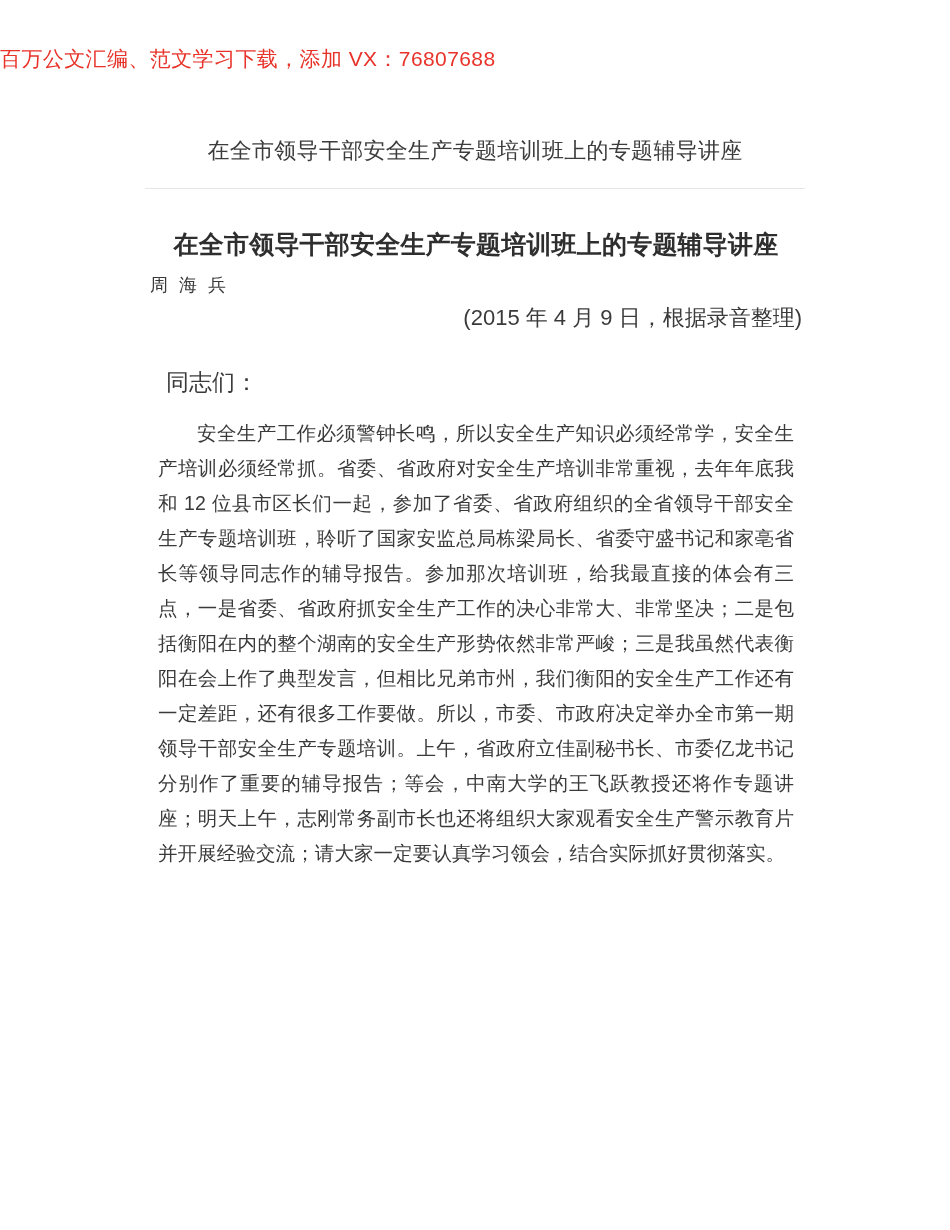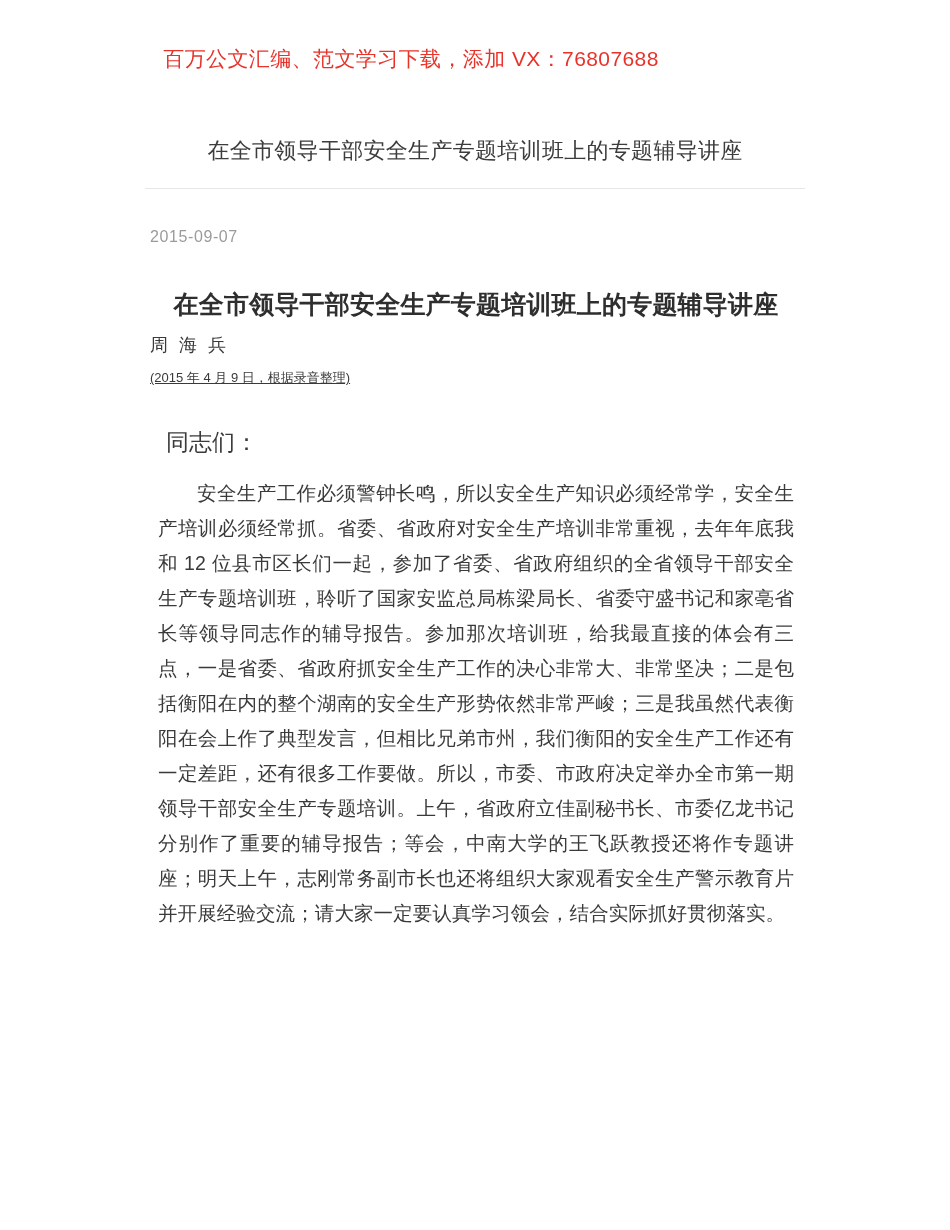--- a/index.html
+++ b/index.html
@@ -22,21 +22,20 @@
     height: 1230px;
     box-sizing: border-box;
   }
 
   
   .promo-banner {
     position: absolute;
     top: 44px;
     left: 0;
     width: 822px;
-    text-align: center;
     font-size: 21px;
     line-height: 30px;
     letter-spacing: 0.4px;
     color: #e8332a;
     white-space: nowrap;
   }
 
   
   .page-header {
     position: absolute;
@@ -90,26 +89,25 @@
   .article-author {
     font-size: 18px;
     line-height: 32px;
     color: #3a3a3a;
     text-align: left;
     margin: 6px 0 0 0;
     letter-spacing: 3px;
   }
 
   .article-subdate {
-    font-size: 13px;
+    font-size: 22px;
     line-height: 30px;
     color: #3a3a3a;
-    text-align: left;
+    text-align: right;
     margin: 2px 0 0 0;
-    text-decoration: underline;
   }
 
   .article-body {
     margin-top: 32px;
   }
 
   .salutation {
     font-size: 23px;
     line-height: 35px;
     color: #3a3a3a;
@@ -137,21 +135,20 @@
   <div class="promo-banner">百万公文汇编、范文学习下载，添加 VX：76807688</div>
 
   <div class="page-header">
     <div class="page-header-title">在全市领导干部安全生产专题培训班上的专题辅导讲座</div>
   </div>
 
   <div class="header-divider"></div>
 
   <div class="article">
 
-    <div class="article-date">2015-09-07</div>
 
     <h1 class="article-title">在全市领导干部安全生产专题培训班上的专题辅导讲座</h1>
 
     <div class="article-author">周 海 兵</div>
 
     <div class="article-subdate">(2015 年 4 月 9 日，根据录音整理)</div>
 
     <div class="article-body">
       <p class="salutation">同志们：</p>
       <p class="body-para">安全生产工作必须警钟长鸣，所以安全生产知识必须经常学，安全生产培训必须经常抓。省委、省政府对安全生产培训非常重视，去年年底我和 12 位县市区长们一起，参加了省委、省政府组织的全省领导干部安全生产专题培训班，聆听了国家安监总局栋梁局长、省委守盛书记和家亳省长等领导同志作的辅导报告。参加那次培训班，给我最直接的体会有三点，一是省委、省政府抓安全生产工作的决心非常大、非常坚决；二是包括衡阳在内的整个湖南的安全生产形势依然非常严峻；三是我虽然代表衡阳在会上作了典型发言，但相比兄弟市州，我们衡阳的安全生产工作还有一定差距，还有很多工作要做。所以，市委、市政府决定举办全市第一期领导干部安全生产专题培训。上午，省政府立佳副秘书长、市委亿龙书记分别作了重要的辅导报告；等会，中南大学的王飞跃教授还将作专题讲座；明天上午，志刚常务副市长也还将组织大家观看安全生产警示教育片并开展经验交流；请大家一定要认真学习领会，结合实际抓好贯彻落实。</p>

